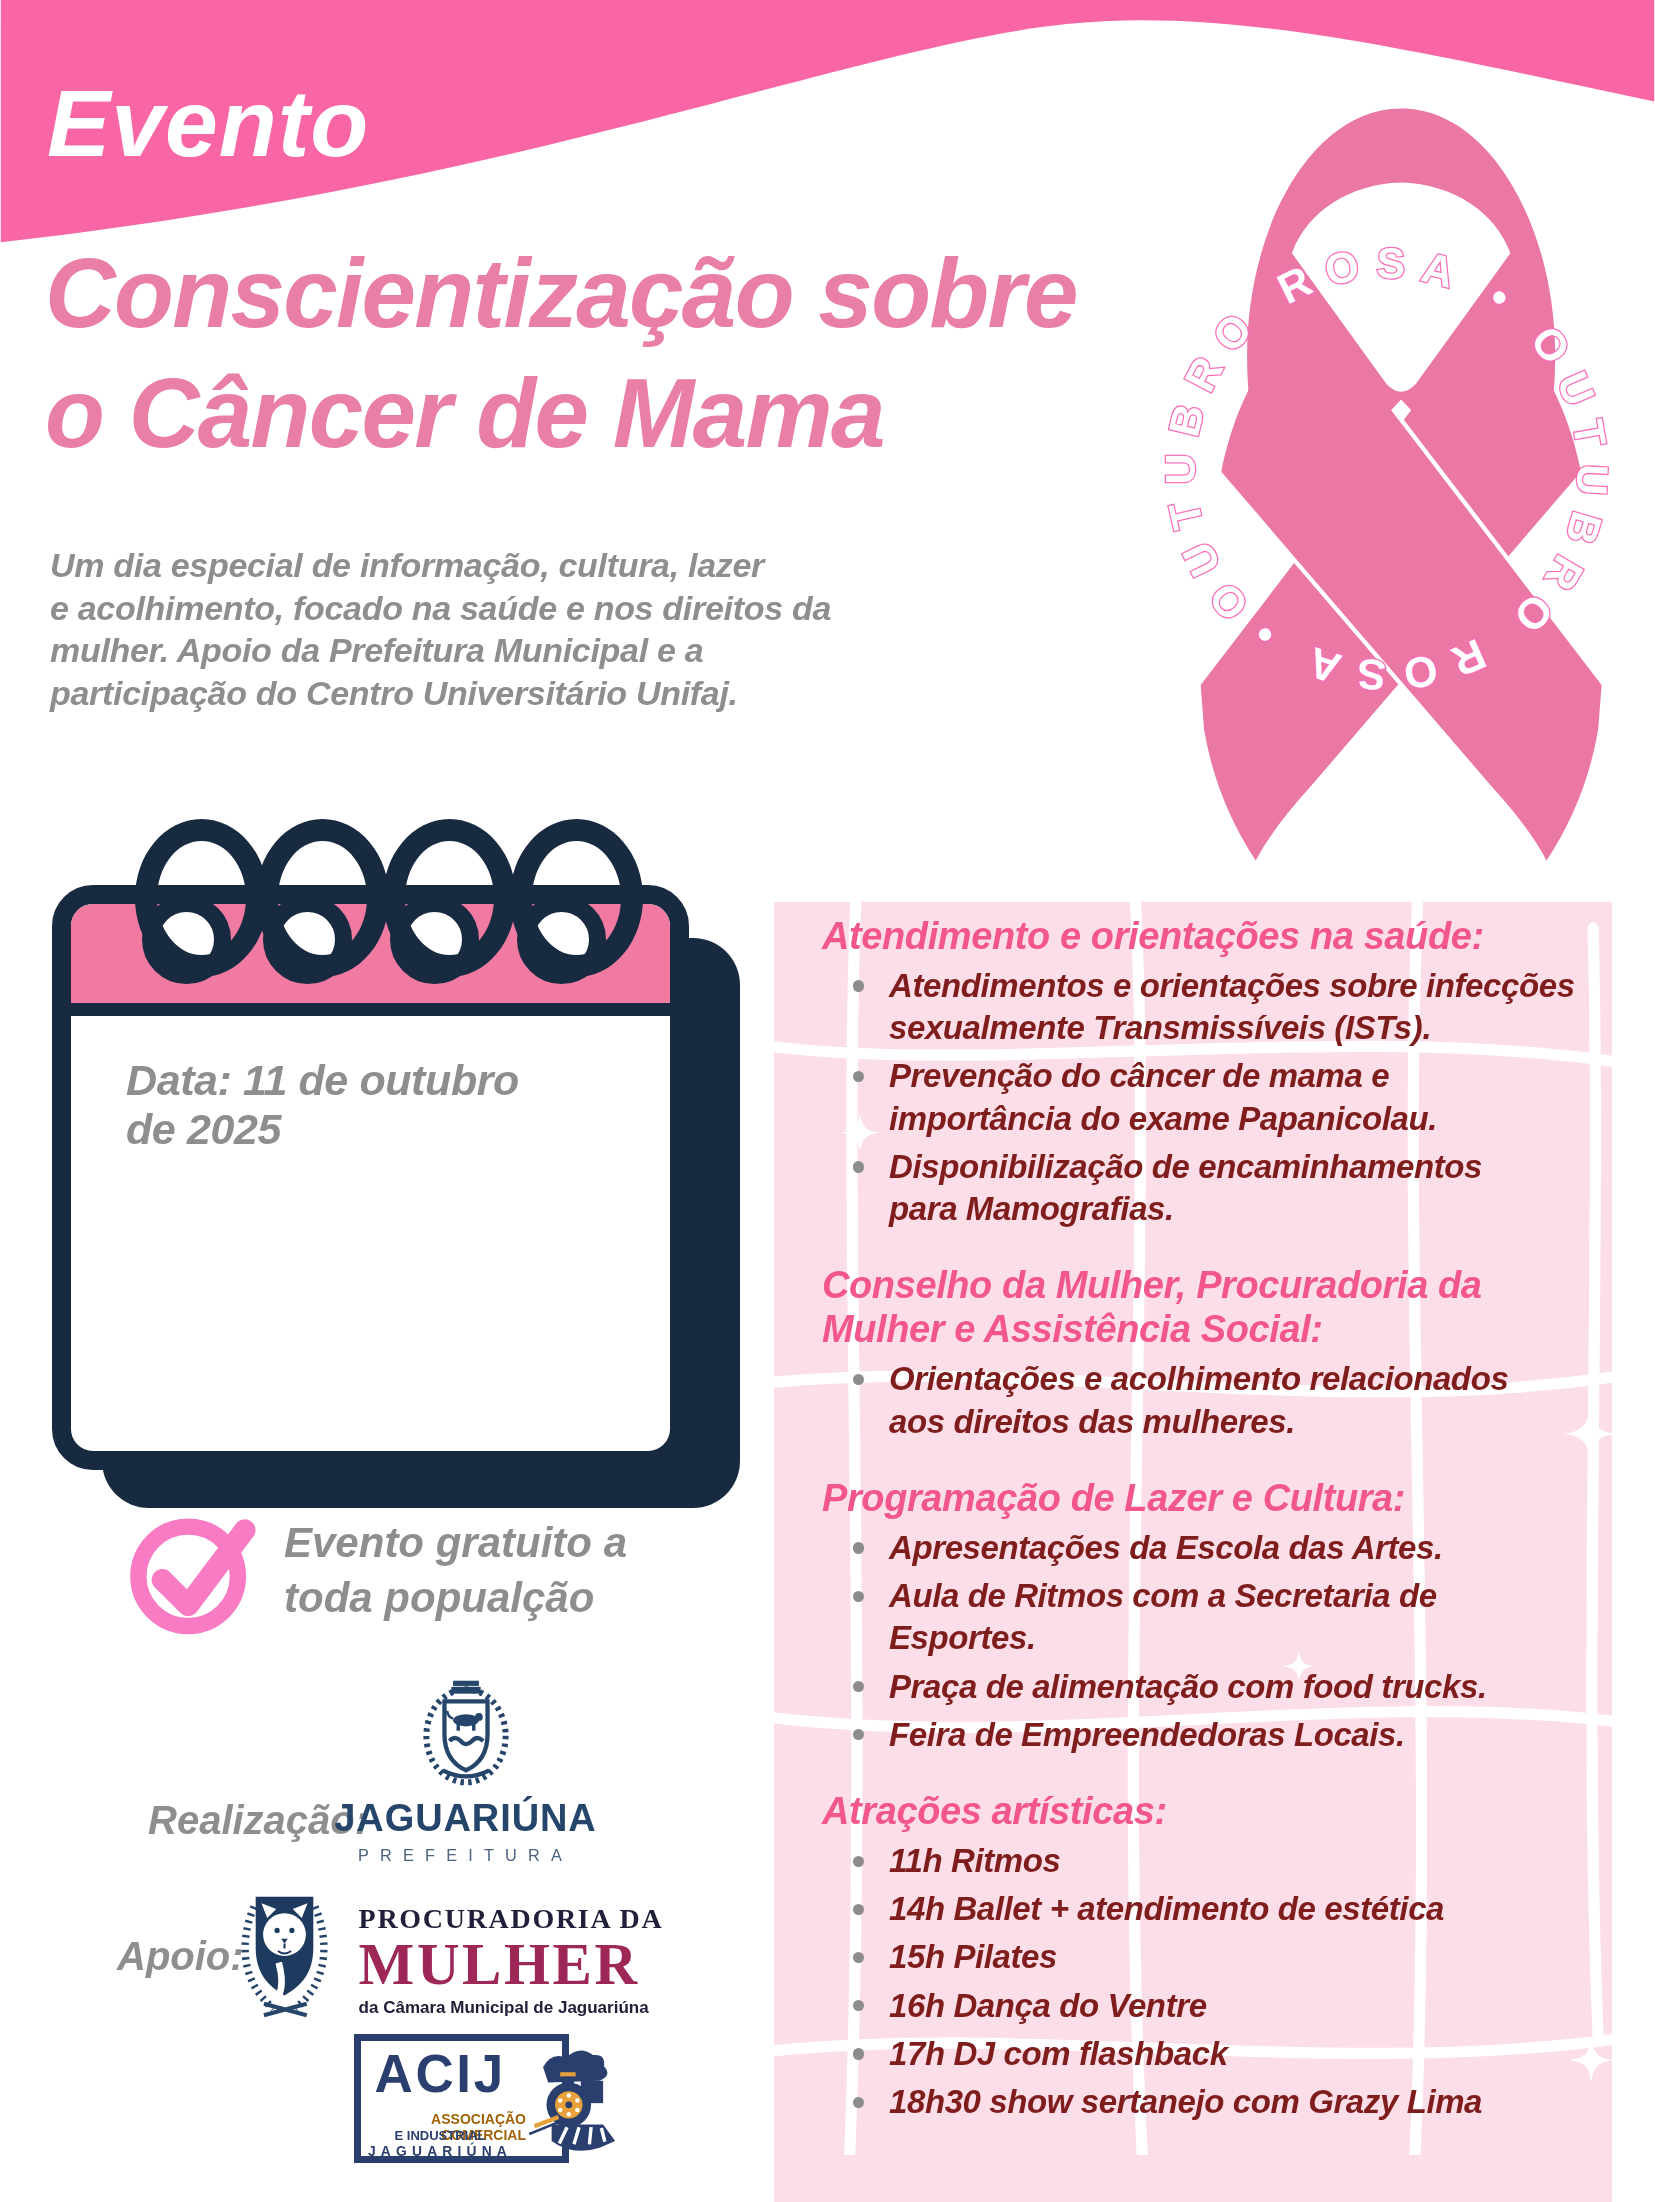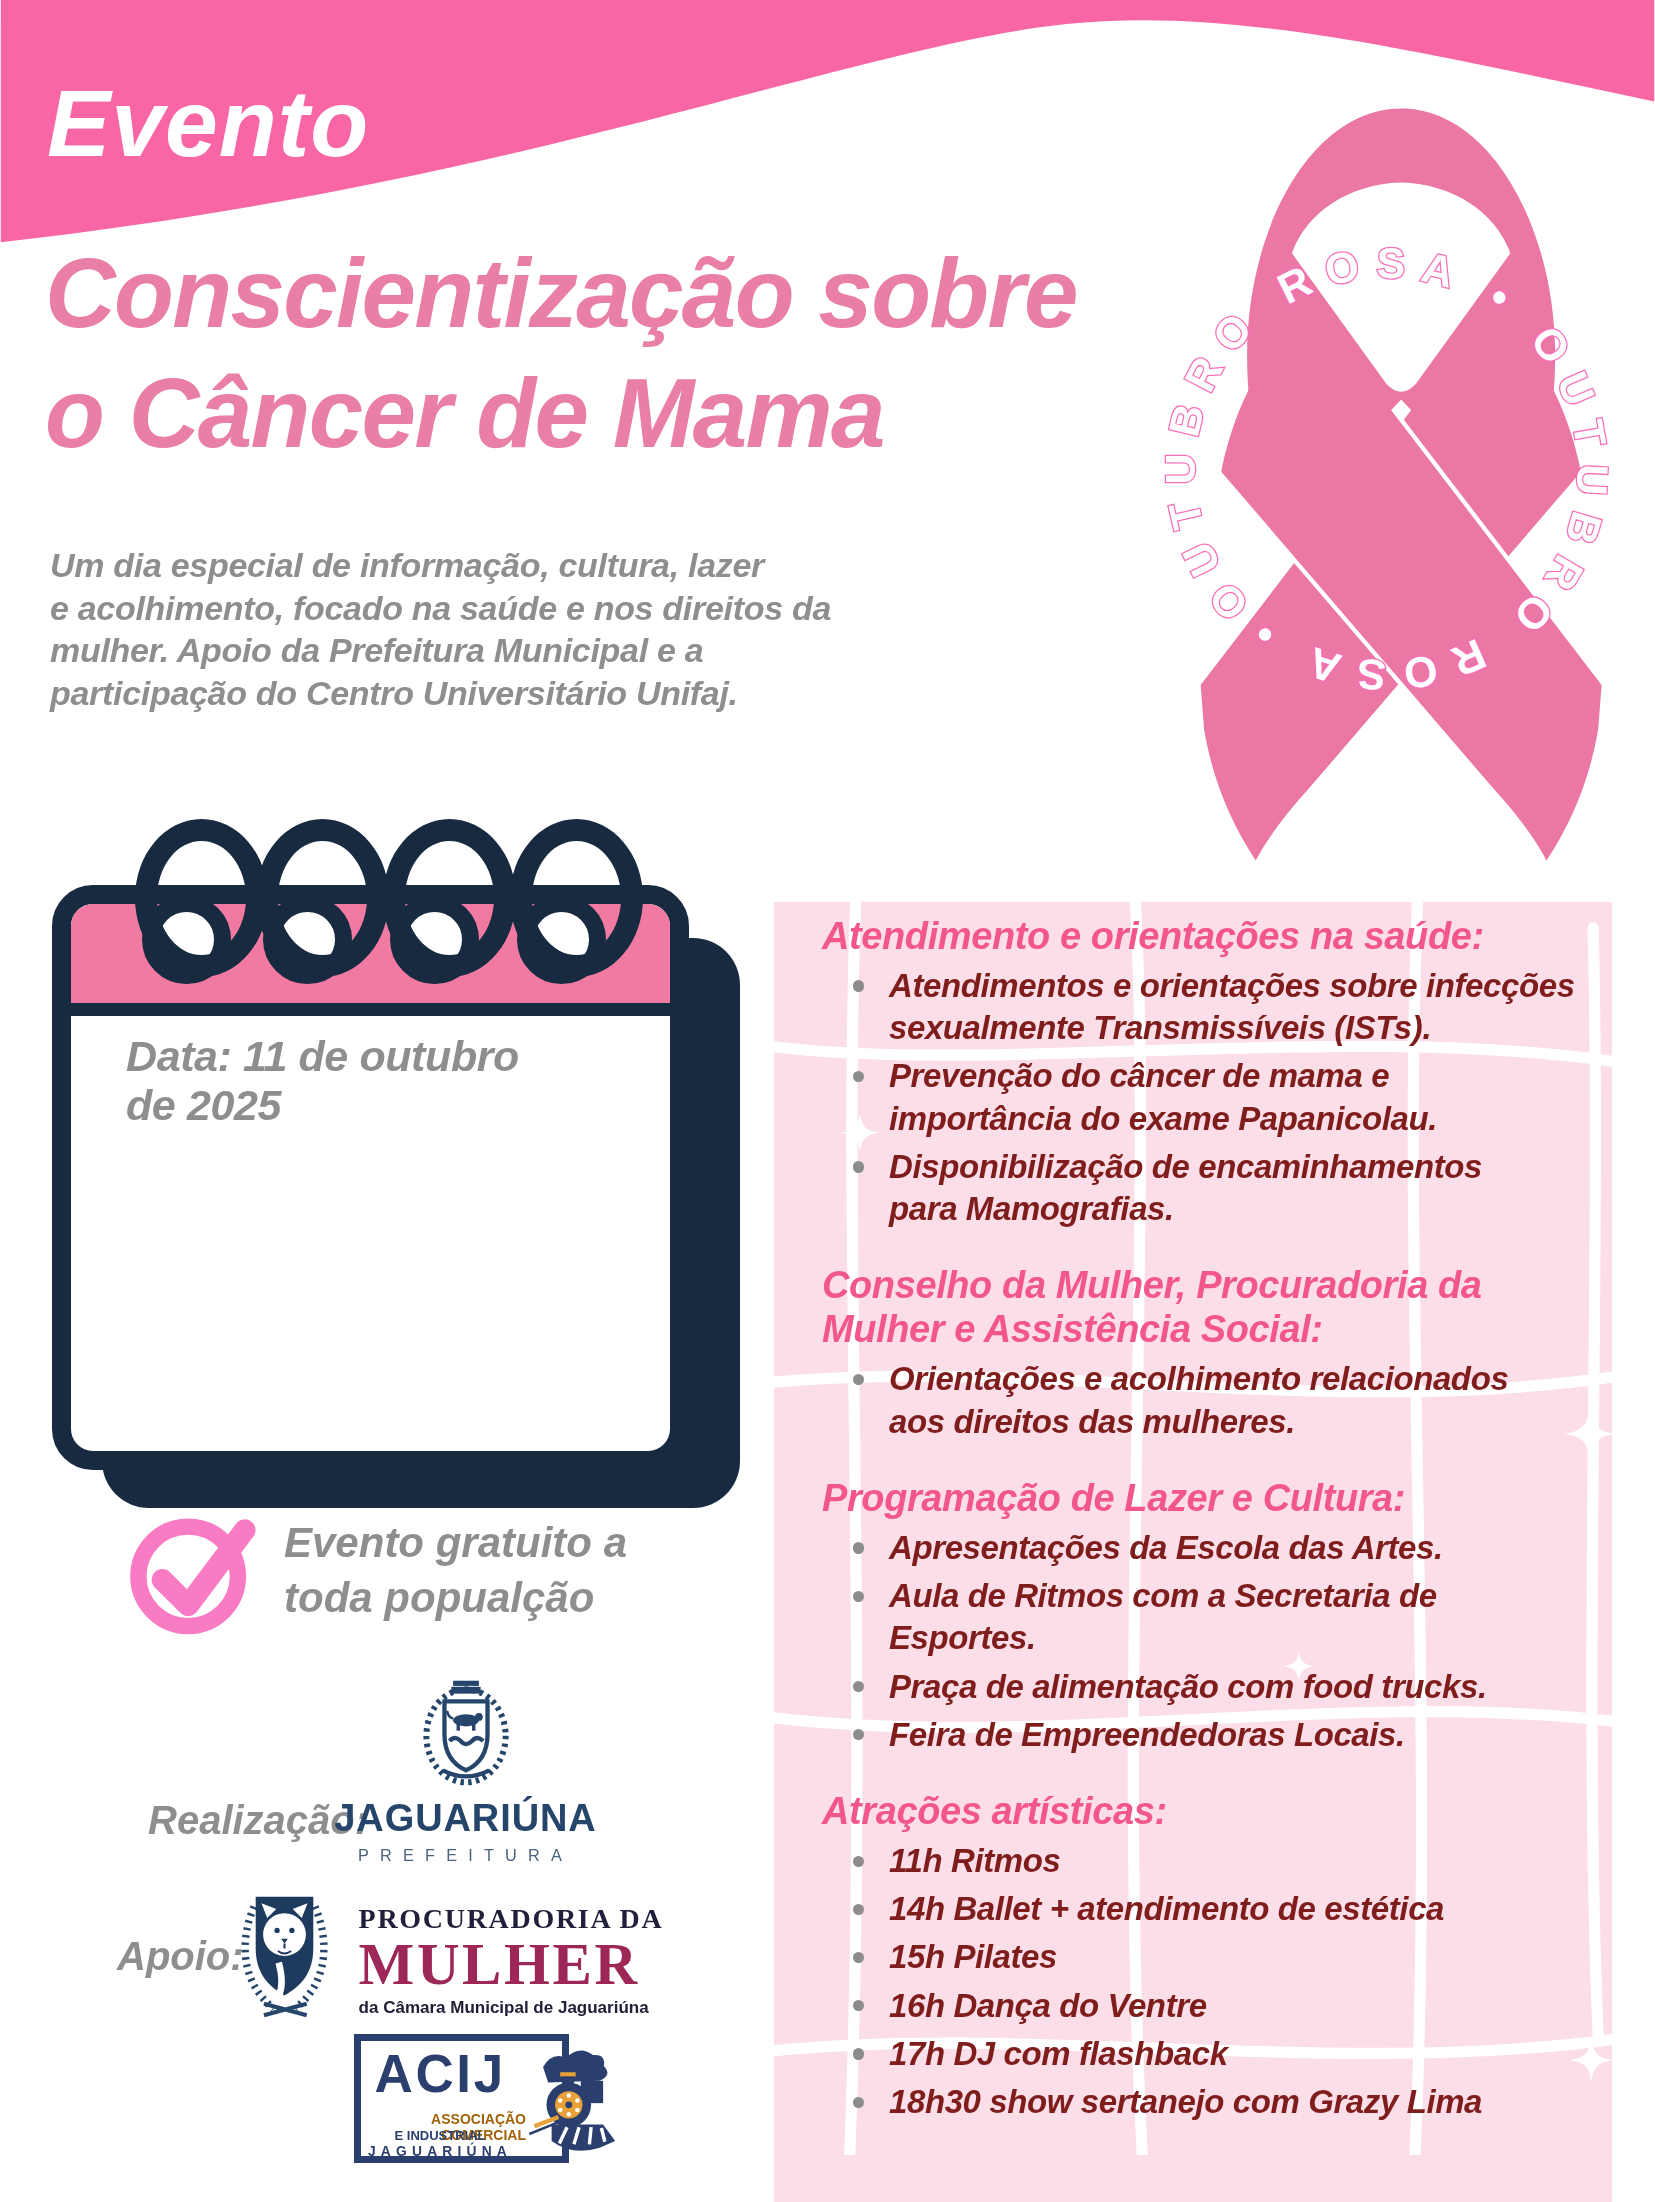--- a/index.html
+++ b/index.html
@@ -26,21 +26,21 @@
   .ribbon-svg .loop{fill:#EA77A4;}
   .ribbon-text{font-family:"Liberation Sans",sans-serif;font-size:50px;font-weight:bold;
                fill:#ffffff;stroke:#F96FB9;stroke-width:3;paint-order:stroke fill;}
 
   
   .calendar{position:absolute;left:52px;top:809px;width:740px;height:731px;}
   .cal-shadow{position:absolute;left:50px;top:129px;width:638px;height:570px;background:#182A40;border-radius:47px;}
   .cal-card{position:absolute;left:0;top:76px;width:637px;height:585px;background:#fff;
             border:19px solid #182A40;border-radius:41px;overflow:hidden;}
   .cal-header{height:112px;background:#F07AA2;border-bottom:13.8px solid #182A40;}
-  .cal-text{position:absolute;left:55px;top:128px;right:26px;}
+  .cal-text{position:absolute;left:55px;top:152px;right:26px;}
   .cal-text p{margin:0;font-size:43px;font-weight:bold;font-style:italic;color:#8E8E8E;
               line-height:1.14;letter-spacing:-0.4px;}
   .cal-gap{height:62px;}
   .ring{position:absolute;width:95px;height:146px;}
   .ring-loop{position:absolute;left:0;top:0;width:89px;height:114px;border:22.4px solid #182A40;border-radius:50%;}
   .ring-dot{position:absolute;left:6.9px;top:76px;width:55px;height:55px;border:17px solid #182A40;
             border-radius:50%;background:#fff;}
   .ring1{left:83px;top:10.3px;} .ring2{left:204px;top:10.3px;} .ring3{left:331px;top:10.3px;} .ring4{left:458px;top:10.3px;}
 
   

